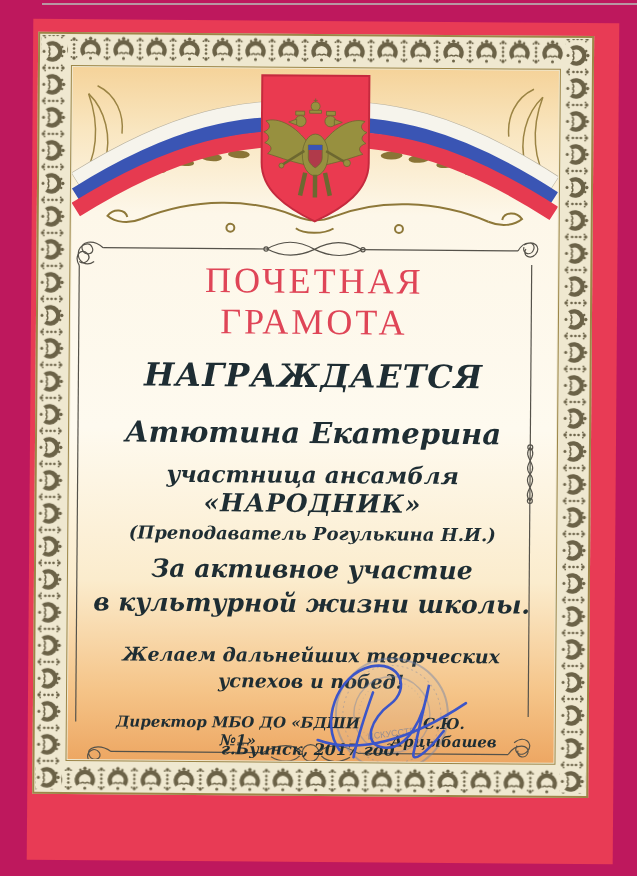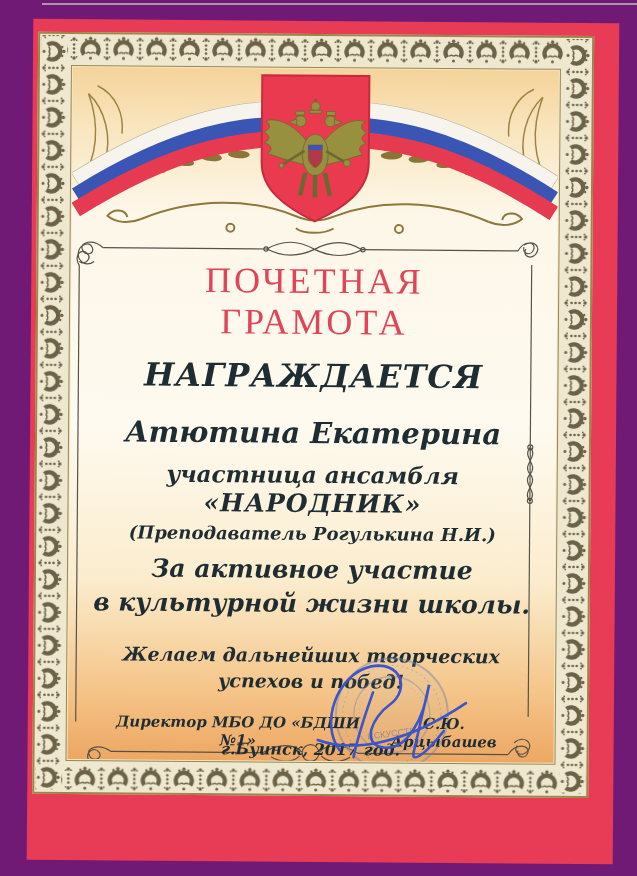--- a/index.html
+++ b/index.html
@@ -1,17 +1,17 @@
 <!DOCTYPE html>
 <html style="--backing_red: #e83b55; --title_red: #df4557; --ink: #1e2d33; --border_motif: #6b6247; --border_bg: #efe8d0; --frame_dark: #5d4c30; --frame_gold: #9c8648; --peach_top: #f5d39a; --peach_bottom: #eda763; --flag_blue: #3a55b4; --flag_red: #e63a50; --shield_red: #ea3a50; --gold_ornament: #8e7839; --stamp_blue: #7d91b4; --signature_blue: #3c55c8;"><head>
 <meta charset="utf-8">
 <style>
   html,body{margin:0;padding:0;}
   body{background:#ffffff;font-family:"DejaVu Serif",serif;}
-  .page{position:relative;width:637px;height:876px;background:#701a75;overflow:hidden;}
+  .page{position:relative;width:637px;height:876px;background:#be185d;overflow:hidden;}
   .scan-line{position:absolute;top:3px;left:42px;right:0;height:2px;background:#b6b6b4;opacity:.8;}
   .red-card{position:absolute;left:30px;top:21px;width:586px;height:841px;
     background:var(--backing_red,#e83b55);transform:rotate(.45deg);}
   .paper{position:absolute;left:5px;top:13px;width:556px;height:762px;box-sizing:border-box;
     background:var(--border_bg,#efe8d0);border:2px solid var(--frame_gold,#9c8648);}
   .strip{position:absolute;display:block;}
   .strip-top{left:1px;top:1px;width:550px;height:26px;}
   .strip-bottom{left:1px;bottom:1px;width:550px;height:26px;}
   .strip-left{left:1px;top:1px;width:26px;height:754px;}
   .strip-right{right:1px;top:1px;width:26px;height:754px;}

